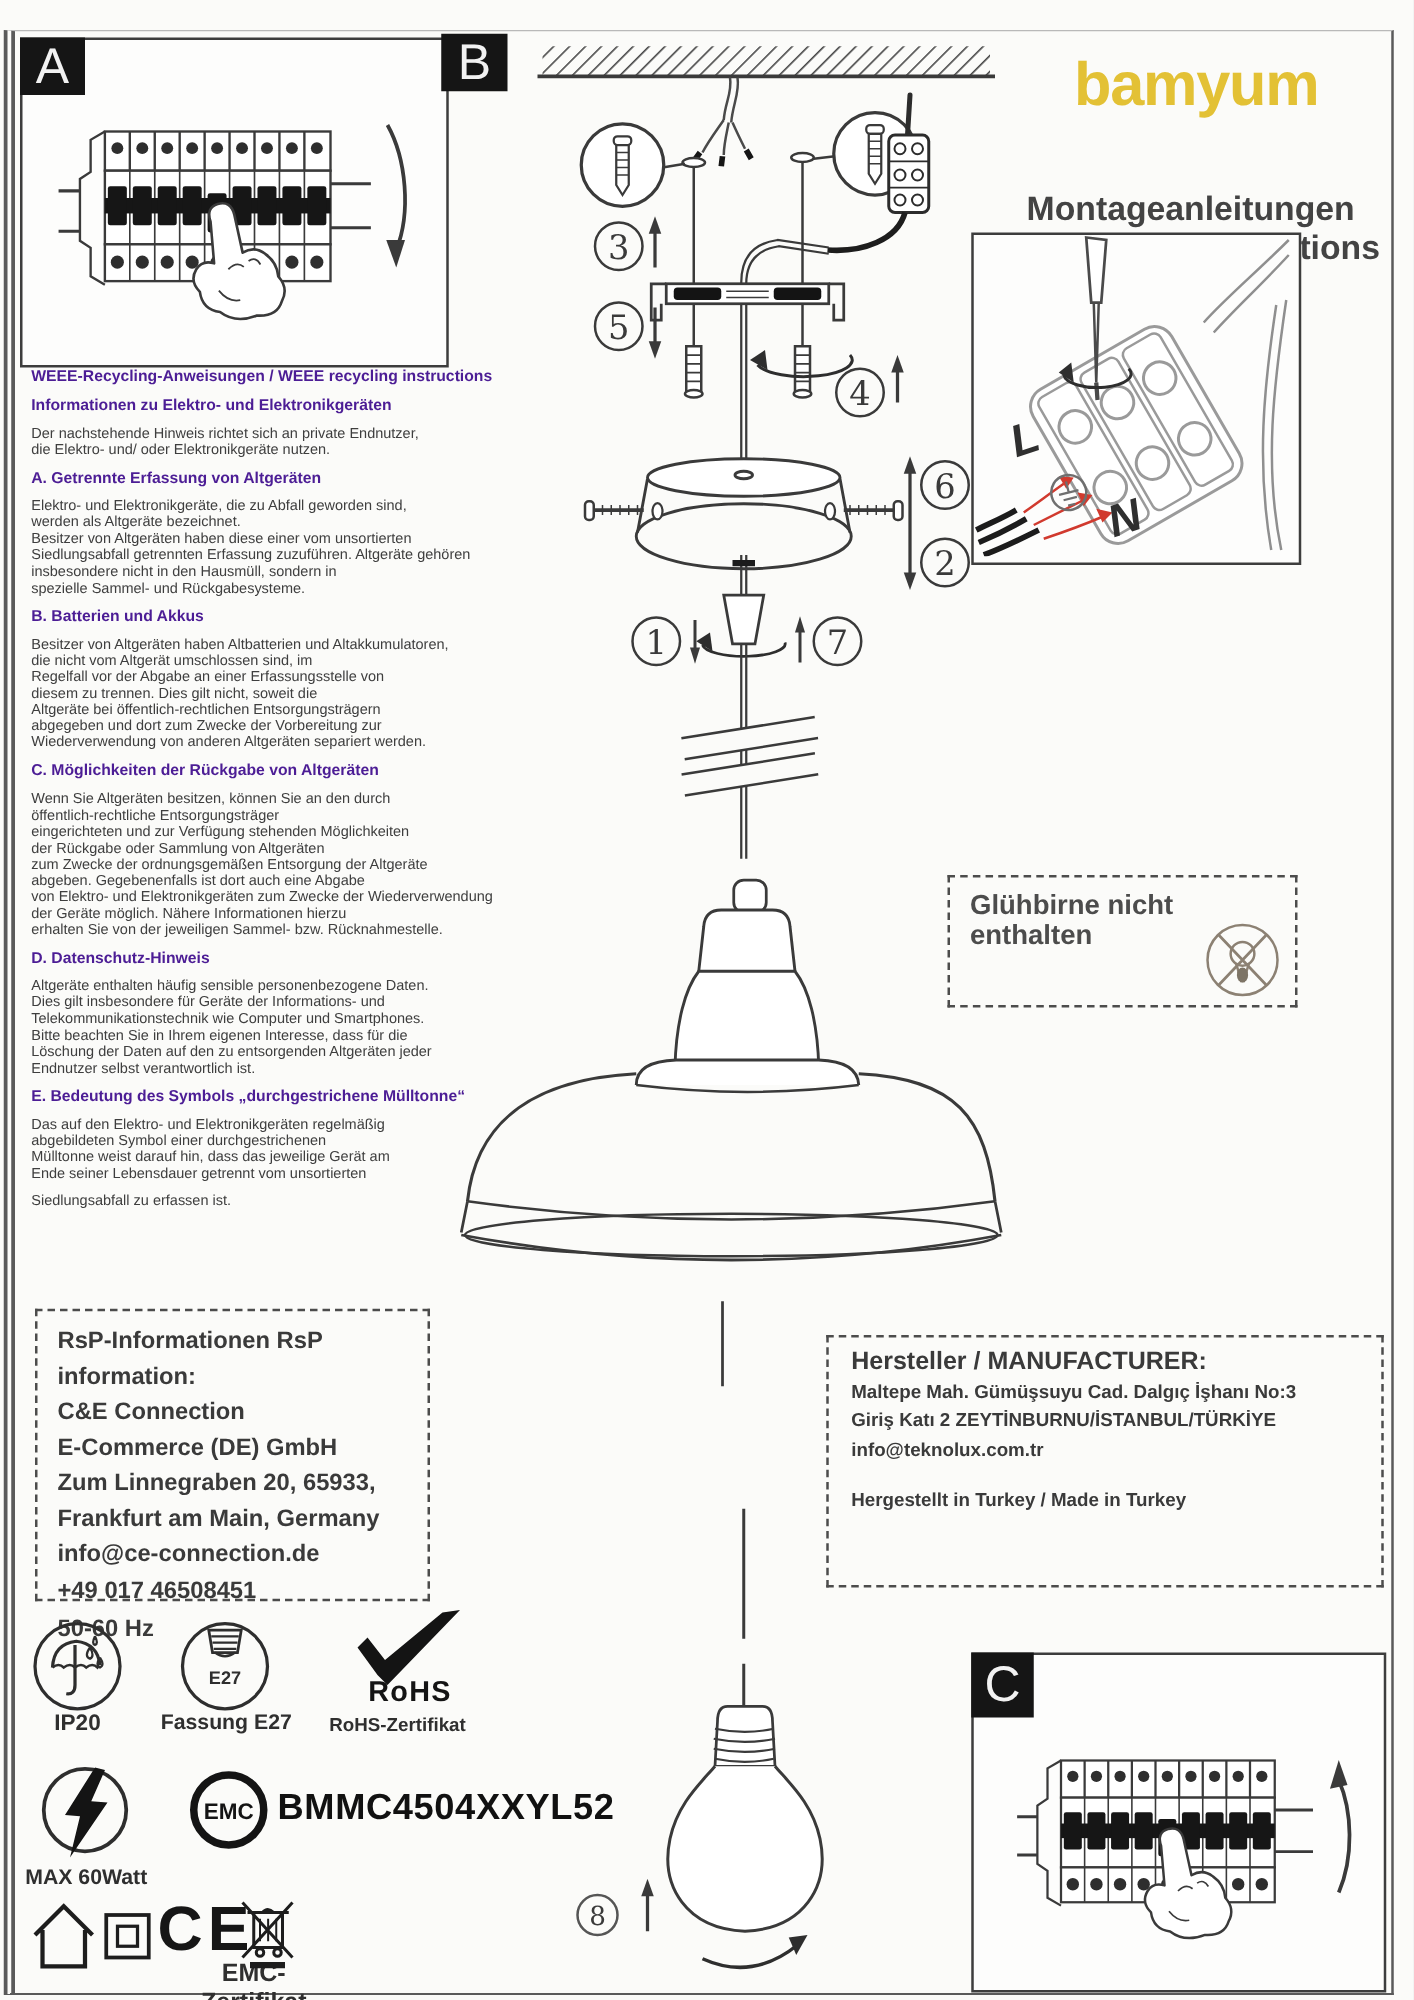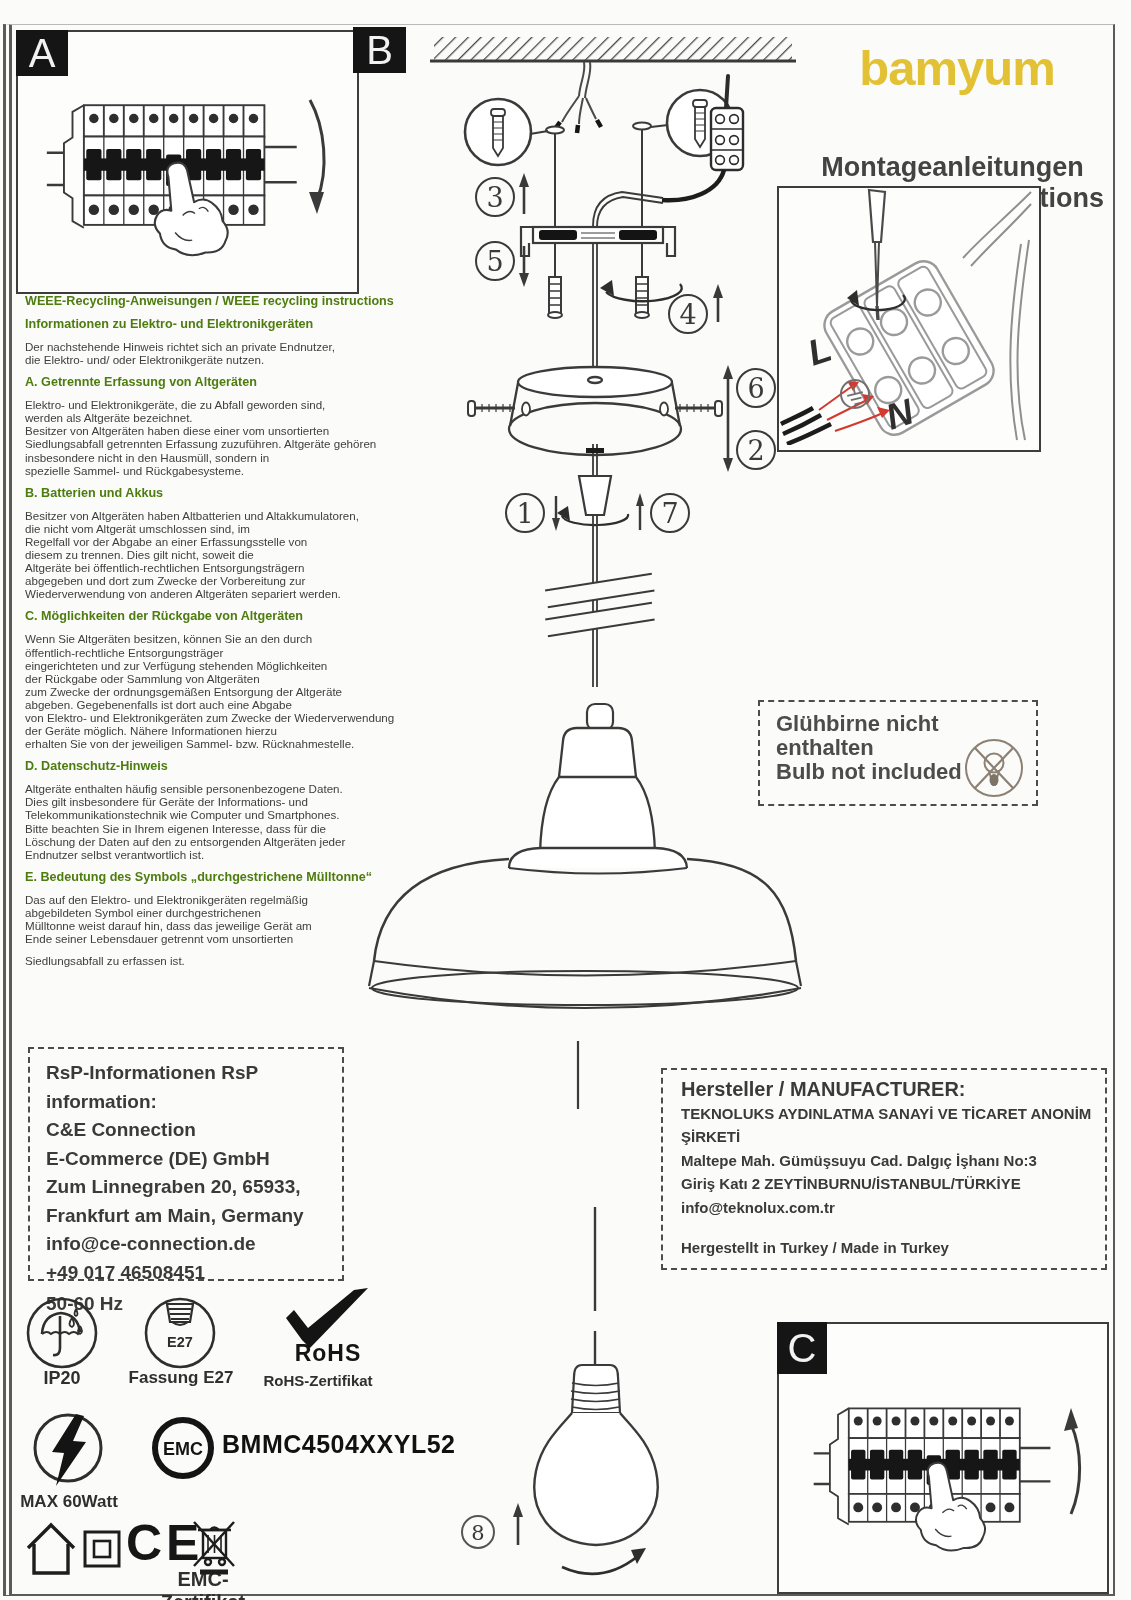--- a/index.html
+++ b/index.html
@@ -6,29 +6,29 @@
   #page{position:relative;width:1131px;height:1600px;background:#fbfbf9;
         font-family:"Liberation Sans",sans-serif;color:#3c3c3c;overflow:hidden;margin:0 auto;}
   .abs{position:absolute;}
   .frame{left:3px;top:24px;right:16px;bottom:4px;border:2.5px solid #5a5a5a;border-left:9px double #5a5a5a;border-top:1.5px solid #b9b9b9;pointer-events:none;}
   .panel-box{border:2.5px solid #3d3d3d;background:#fdfdfc;}
   .panel-label{background:#151515;color:#f2f2f2;display:flex;align-items:center;justify-content:center;
                font-size:40px;font-weight:400;font-family:"Liberation Sans",sans-serif;}
   .brand{font-size:49px;font-weight:bold;letter-spacing:-1px;text-align:center;}
   .hdr{font-size:27px;font-weight:bold;color:#434343;text-align:center;line-height:31px;}
   .weee{width:416px;font-size:11.6px;line-height:13.1px;color:#3e3e3e;}
-  .weee h3{font-size:12.6px;line-height:14px;margin:9px 0 9px 0;color:#4d7c0f;}
+  .weee h3{font-size:12.6px;line-height:14px;margin:9px 0 9px 0;color:#4c1d95;}
   .weee p{margin:0 0 9px 0;white-space:pre-line;}
   .dash-box{border:2.5px dashed #4c4c4c;background:transparent;}
   .rsp{font-size:19px;font-weight:bold;color:#3a3a3a;line-height:28.5px;padding:10px 0 0 16px;}
   .man{font-size:15px;font-weight:bold;color:#3a3a3a;line-height:23.5px;padding:8px 0 0 18px;}
   .man .t{font-size:20px;}
   .bulbnote{font-size:22px;font-weight:bold;color:#4c4c4c;line-height:24px;padding:10px 0 0 16px;}
   .cert-label{font-weight:bold;color:#2f2f2f;text-align:center;}
-  .code{font-size:25px;font-weight:bold;color:#111;letter-spacing:0.5px;}
+  .code{font-size:29px;font-weight:bold;color:#111;letter-spacing:0.5px;}
   .ce{font-size:50px;font-weight:bold;color:#161616;letter-spacing:4px;}
   .rohs-word{font-size:23px;font-weight:bold;color:#141414;letter-spacing:1px;}
   svg{display:block;}
   text.step{font-family:"DejaVu Serif",serif;font-size:27px;fill:#3a3a3a;}
   text.step8{font-family:"DejaVu Serif",serif;font-size:21px;fill:#3a3a3a;}
 </style>
 </head>
 <body>
 
 <div id="page">
@@ -384,21 +384,20 @@
     <p>Das auf den Elektro- und Elektronikgeräten regelmäßig
  abgebildeten Symbol einer durchgestrichenen
 Mülltonne weist darauf hin, dass das jeweilige Gerät am
 Ende seiner Lebensdauer getrennt vom unsortierten</p>
     <p>Siedlungsabfall zu erfassen ist.</p>
   </div>
 
   <div class="abs dash-box" style="left:758px;top:700px;width:276px;height:102px;">
     <div class="bulbnote">
       <div>Glühbirne nicht enthalten</div>
-      <div>Bulb not included</div>
     </div>
     <svg class="abs" style="right:10px;bottom:4px;" width="64" height="64" viewBox="0 0 64 64">
       <g stroke="#8c8173" fill="none" stroke-width="2">
         <circle cx="32" cy="32" r="28"></circle>
         <circle cx="32" cy="27" r="9.5"></circle>
         <path d="M27,35 l2,7 h6 l2,-7"></path>
         <path d="M28,42 h8 M28.5,45.5 h7 M30,49 h4" stroke-width="1.6"></path>
         <path d="M13,12 L51,52 M51,12 L13,52" stroke-width="2.2"></path>
       </g>
       <ellipse cx="32" cy="44" rx="4.5" ry="6" fill="#7d7466"></ellipse>
@@ -414,21 +413,20 @@
       <div>Frankfurt am Main, Germany</div>
       <div>info@ce-connection.de</div>
       <div>+49 017 46508451</div>
       <div style="margin-top:3px;">50-60 Hz</div>
     </div>
   </div>
 
   <div class="abs dash-box" style="left:661px;top:1068px;width:442px;height:198px;">
     <div class="man">
       <div class="t">Hersteller / MANUFACTURER:</div>
-      <div>TEKNOLUKS AYDINLATMA SANAYİ VE TİCARET ANONİM ŞİRKETİ</div>
       <div>Maltepe Mah. Gümüşsuyu Cad. Dalgıç İşhanı No:3</div>
       <div>Giriş Katı 2 ZEYTİNBURNU/İSTANBUL/TÜRKİYE</div>
       <div>info@teknolux.com.tr</div>
       <div style="margin-top:17px;">Hergestellt in Turkey / Made in Turkey</div>
     </div>
   </div>
 
   <svg class="abs" style="left:25px;top:1296px;" width="74" height="74" viewBox="0 0 74 74">
     <g stroke="#2e2e2e" fill="none" stroke-width="2.6">
       <circle cx="37" cy="37" r="34"></circle>

